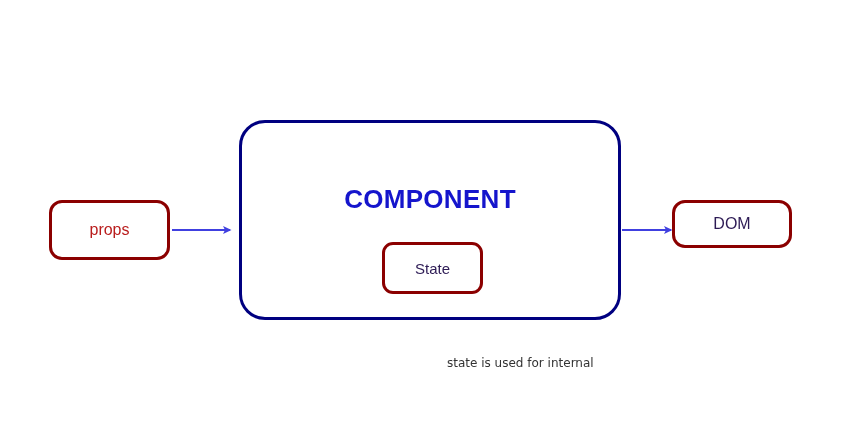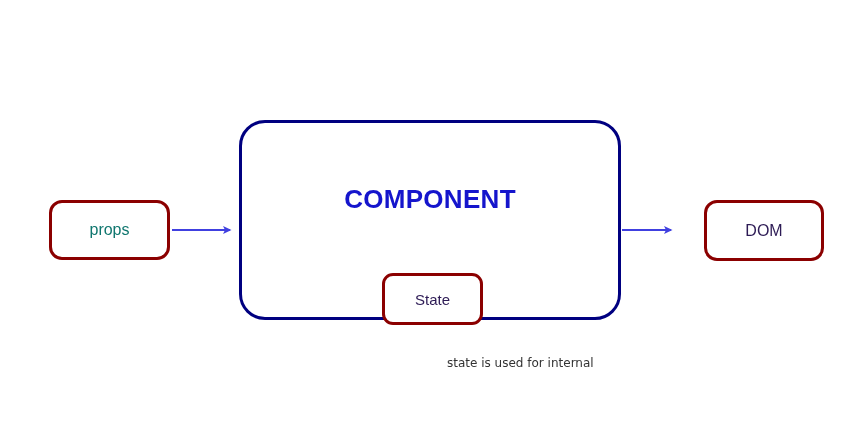--- a/index.html
+++ b/index.html
@@ -35,21 +35,21 @@
   
   #props-box {
     left: 49px;
     top: 200px;
     width: 121px;
     height: 60px;
     border: 3px solid #8b0000;
     border-radius: 13px;
   }
   #props-box .node-label {
-    color: #0f766e;
+    color: #b91c1c;
     font-size: 16px;
   }
 
   
   #component-box {
     left: 239px;
     top: 120px;
     width: 382px;
     height: 200px;
     border: 3px solid #000080;
@@ -71,33 +71,32 @@
   }
 
   
   #state-box {
     left: 379px;
     top: 239px;
     width: 101px;
     height: 52px;
     border: 3px solid #8b0000;
     border-radius: 11px;
-    margin-top: 31px;
   }
   #state-box .node-label {
     color: #2d1b55;
     font-size: 15px;
   }
 
   
   #dom-box {
-    left: 704px;
+    left: 672px;
     top: 200px;
     width: 120px;
-    height: 61px;
+    height: 48px;
     border: 3px solid #8b0000;
     border-radius: 13px;
   }
   #dom-box .node-label {
     color: #2d1b55;
     font-size: 16px;
   }
 
   
   .arrow-svg {

